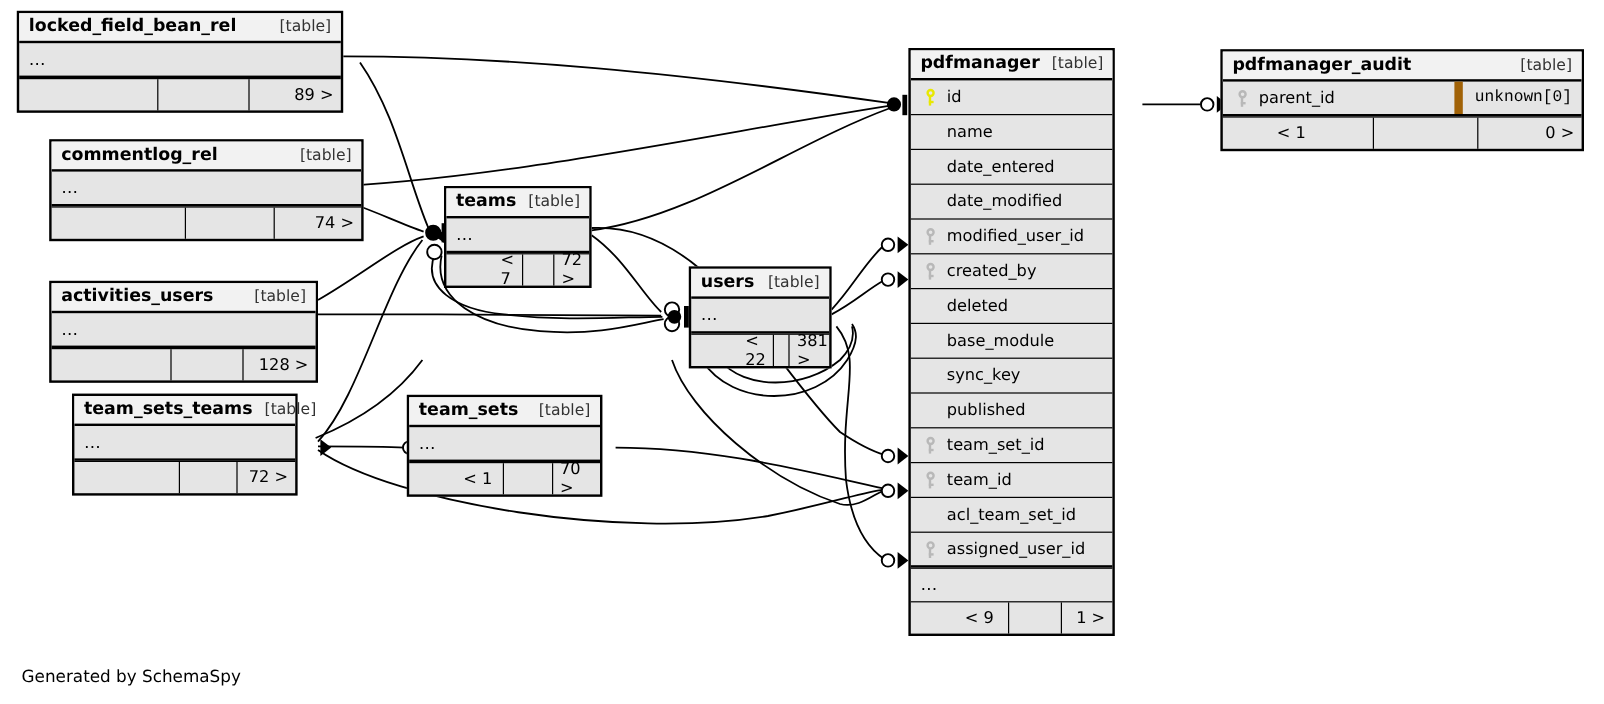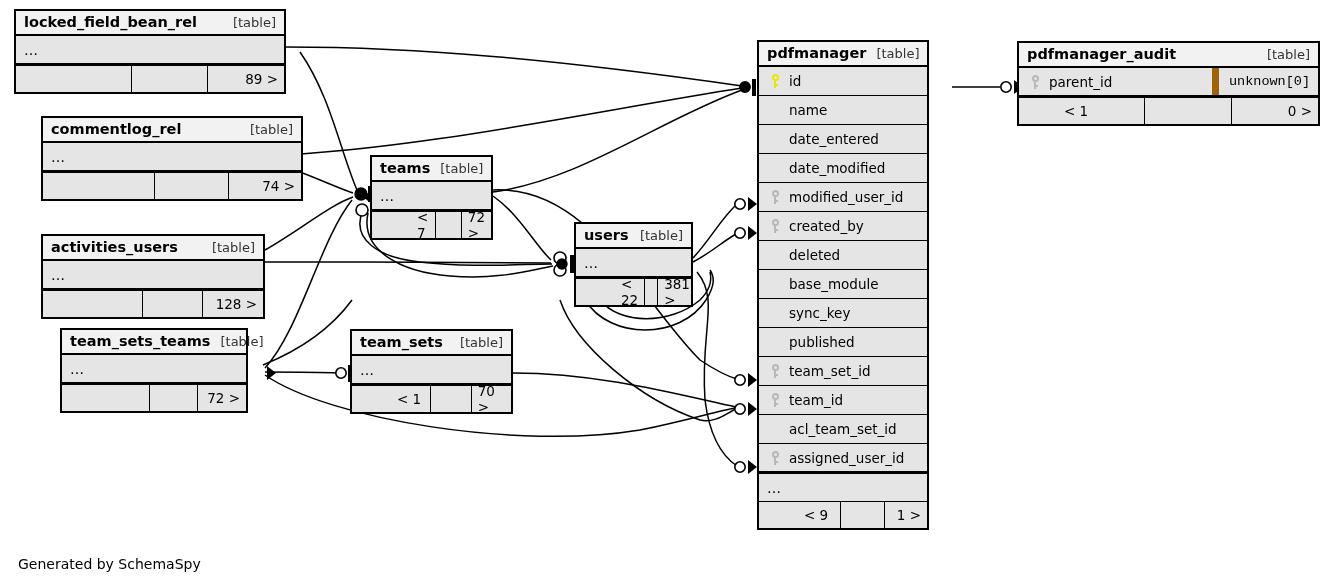--- a/index.html
+++ b/index.html
@@ -193,21 +193,21 @@
       <span class="ttag">[table]</span>
     </div>
     <div class="ellip">…</div>
     <div class="foot">
       <span class="fc left">&lt; 7</span>
       <span class="fc mid"></span>
       <span class="fc">72 &gt;</span>
     </div>
   </div>
 
-  <div class="tbl" style="left:350px;top:329px;width:163px;">
+  <div class="tbl" style="left:339px;top:329px;width:163px;">
     <div class="hdr">
       <span class="tname">team_sets</span>
       <span class="ttag">[table]</span>
     </div>
     <div class="ellip">…</div>
     <div class="foot">
       <span class="fc left">&lt; 1</span>
       <span class="fc mid"></span>
       <span class="fc">70 &gt;</span>
     </div>

